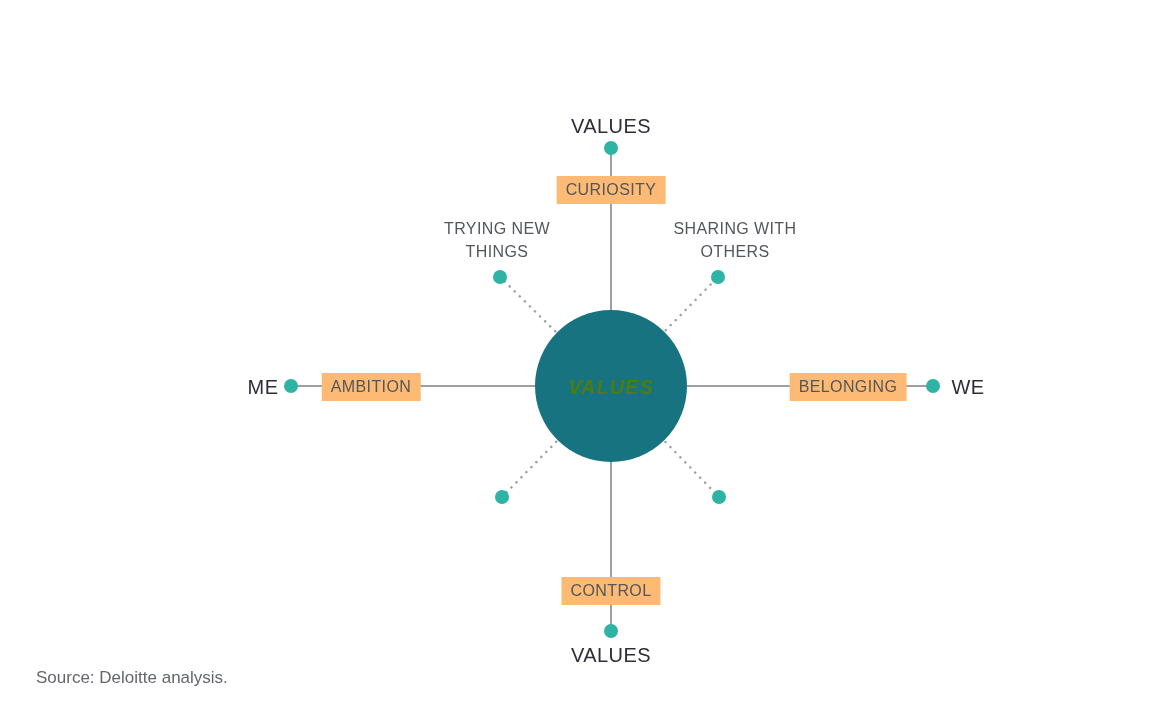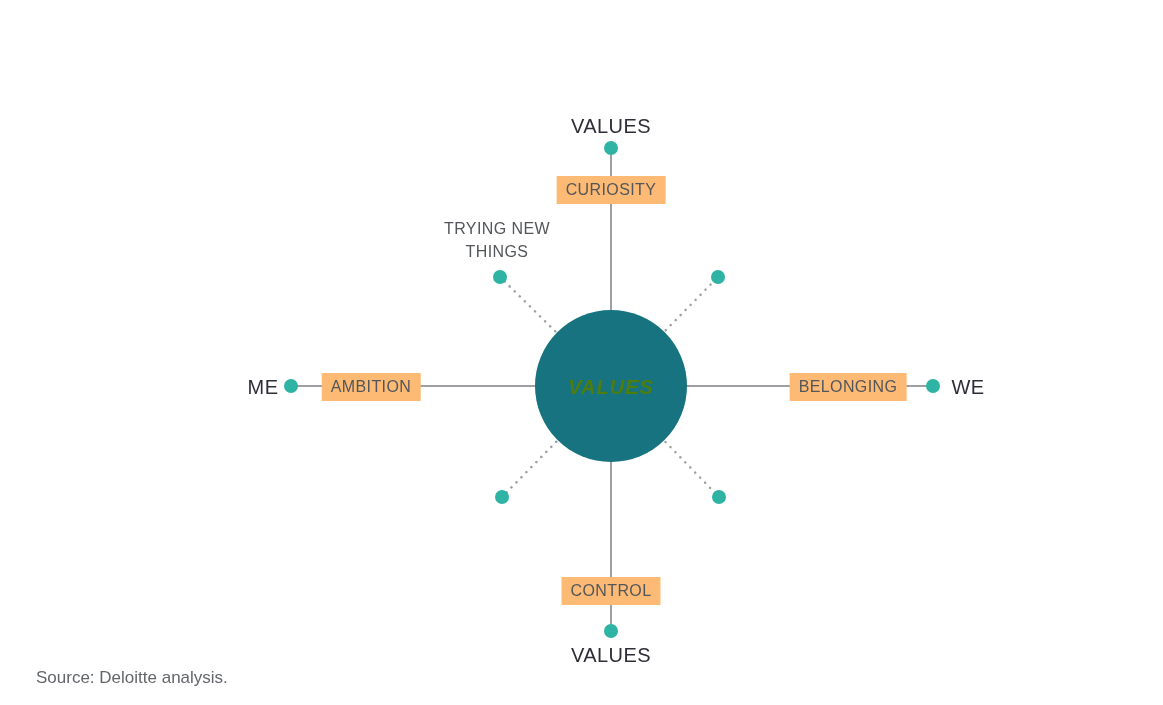--- a/index.html
+++ b/index.html
@@ -118,18 +118,19 @@
     <div class="lbl axis on-line" style="left:611px; top:591px;">CONTROL</div>
     <div class="lbl endpoint" style="left:611px; top:655px;">VALUES</div>
 
     <div class="lbl endpoint" style="left:263px; top:387px;">ME</div>
     <div class="lbl axis on-line" style="left:371px; top:387px;">AMBITION</div>
 
     <div class="lbl axis on-line" style="left:848px; top:387px;">BELONGING</div>
     <div class="lbl endpoint" style="left:968px; top:387px;">WE</div>
 
     <div class="lbl axis multiline" style="left:497px; top:241px; width:140px;">TRYING NEW THINGS</div>
+    <div class="lbl axis multiline" style="left:735px; top:241px; width:150px;">SHARING WITH OTHERS</div>
 
   </div>
 
   <div class="source">Source: Deloitte analysis.</div>
 
 </div>
 
 </body></html>

